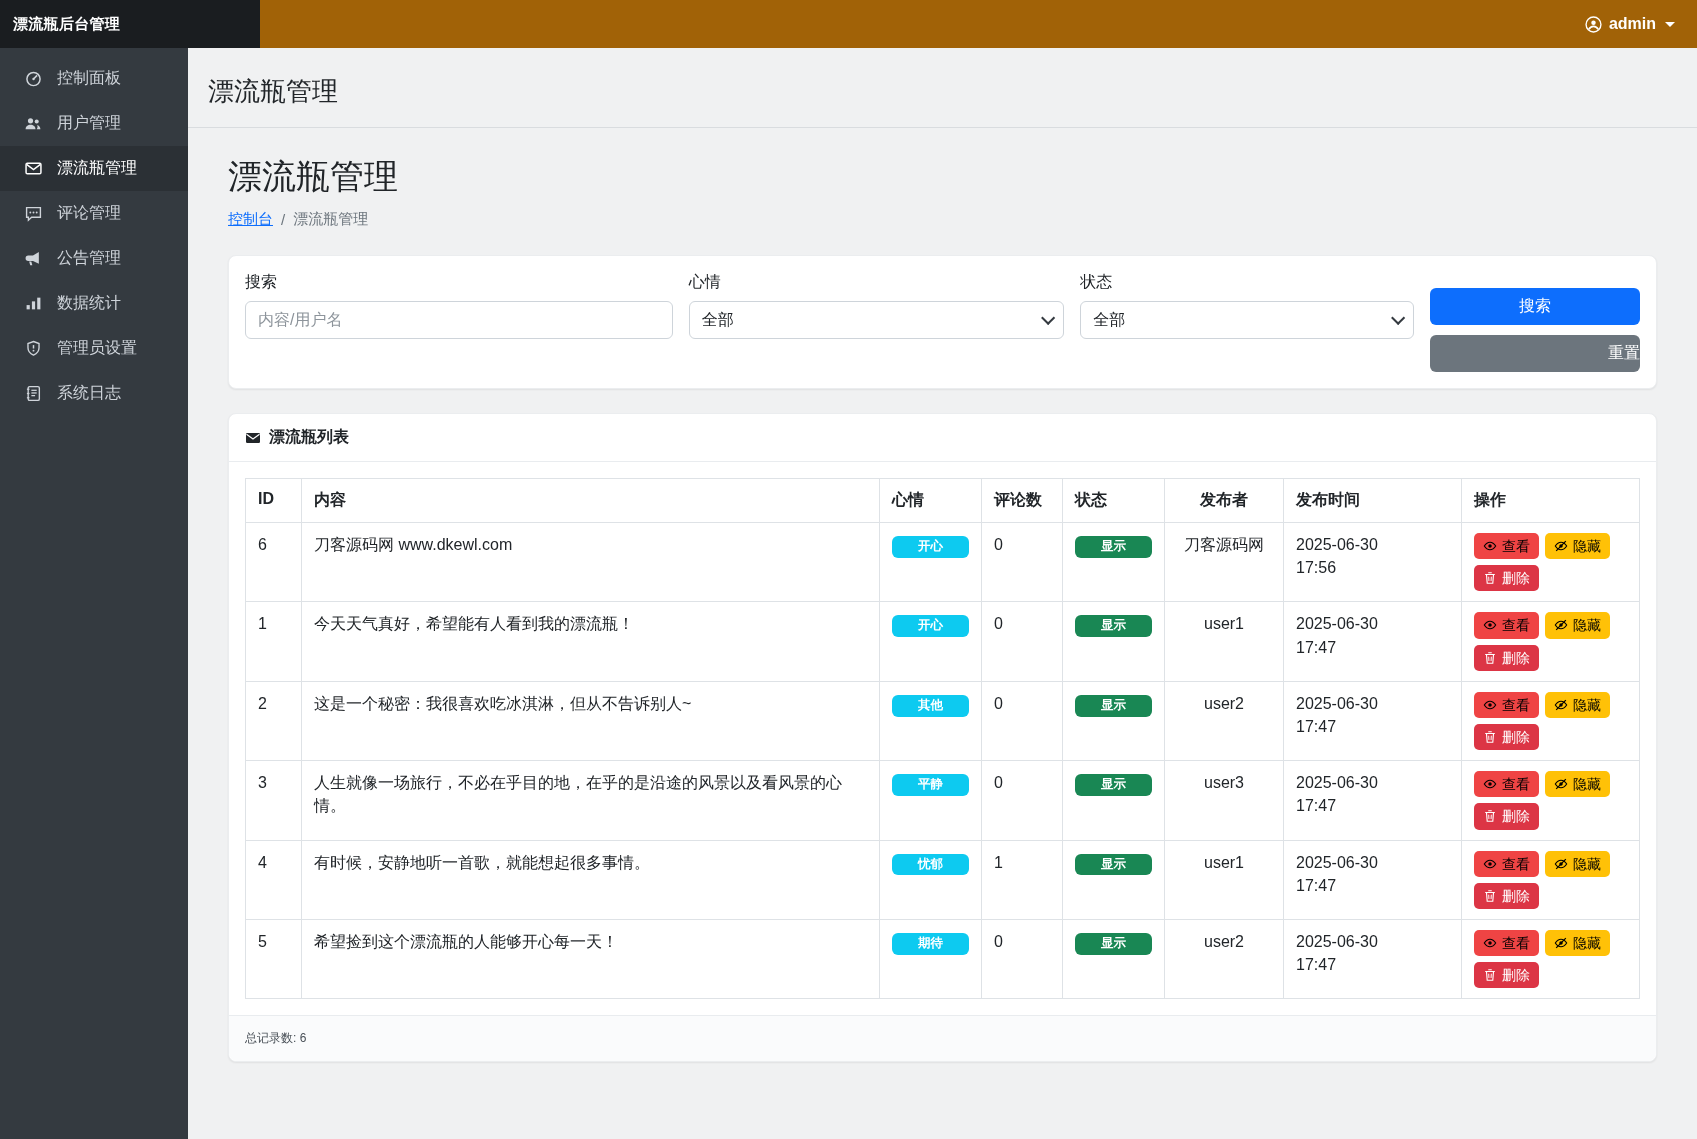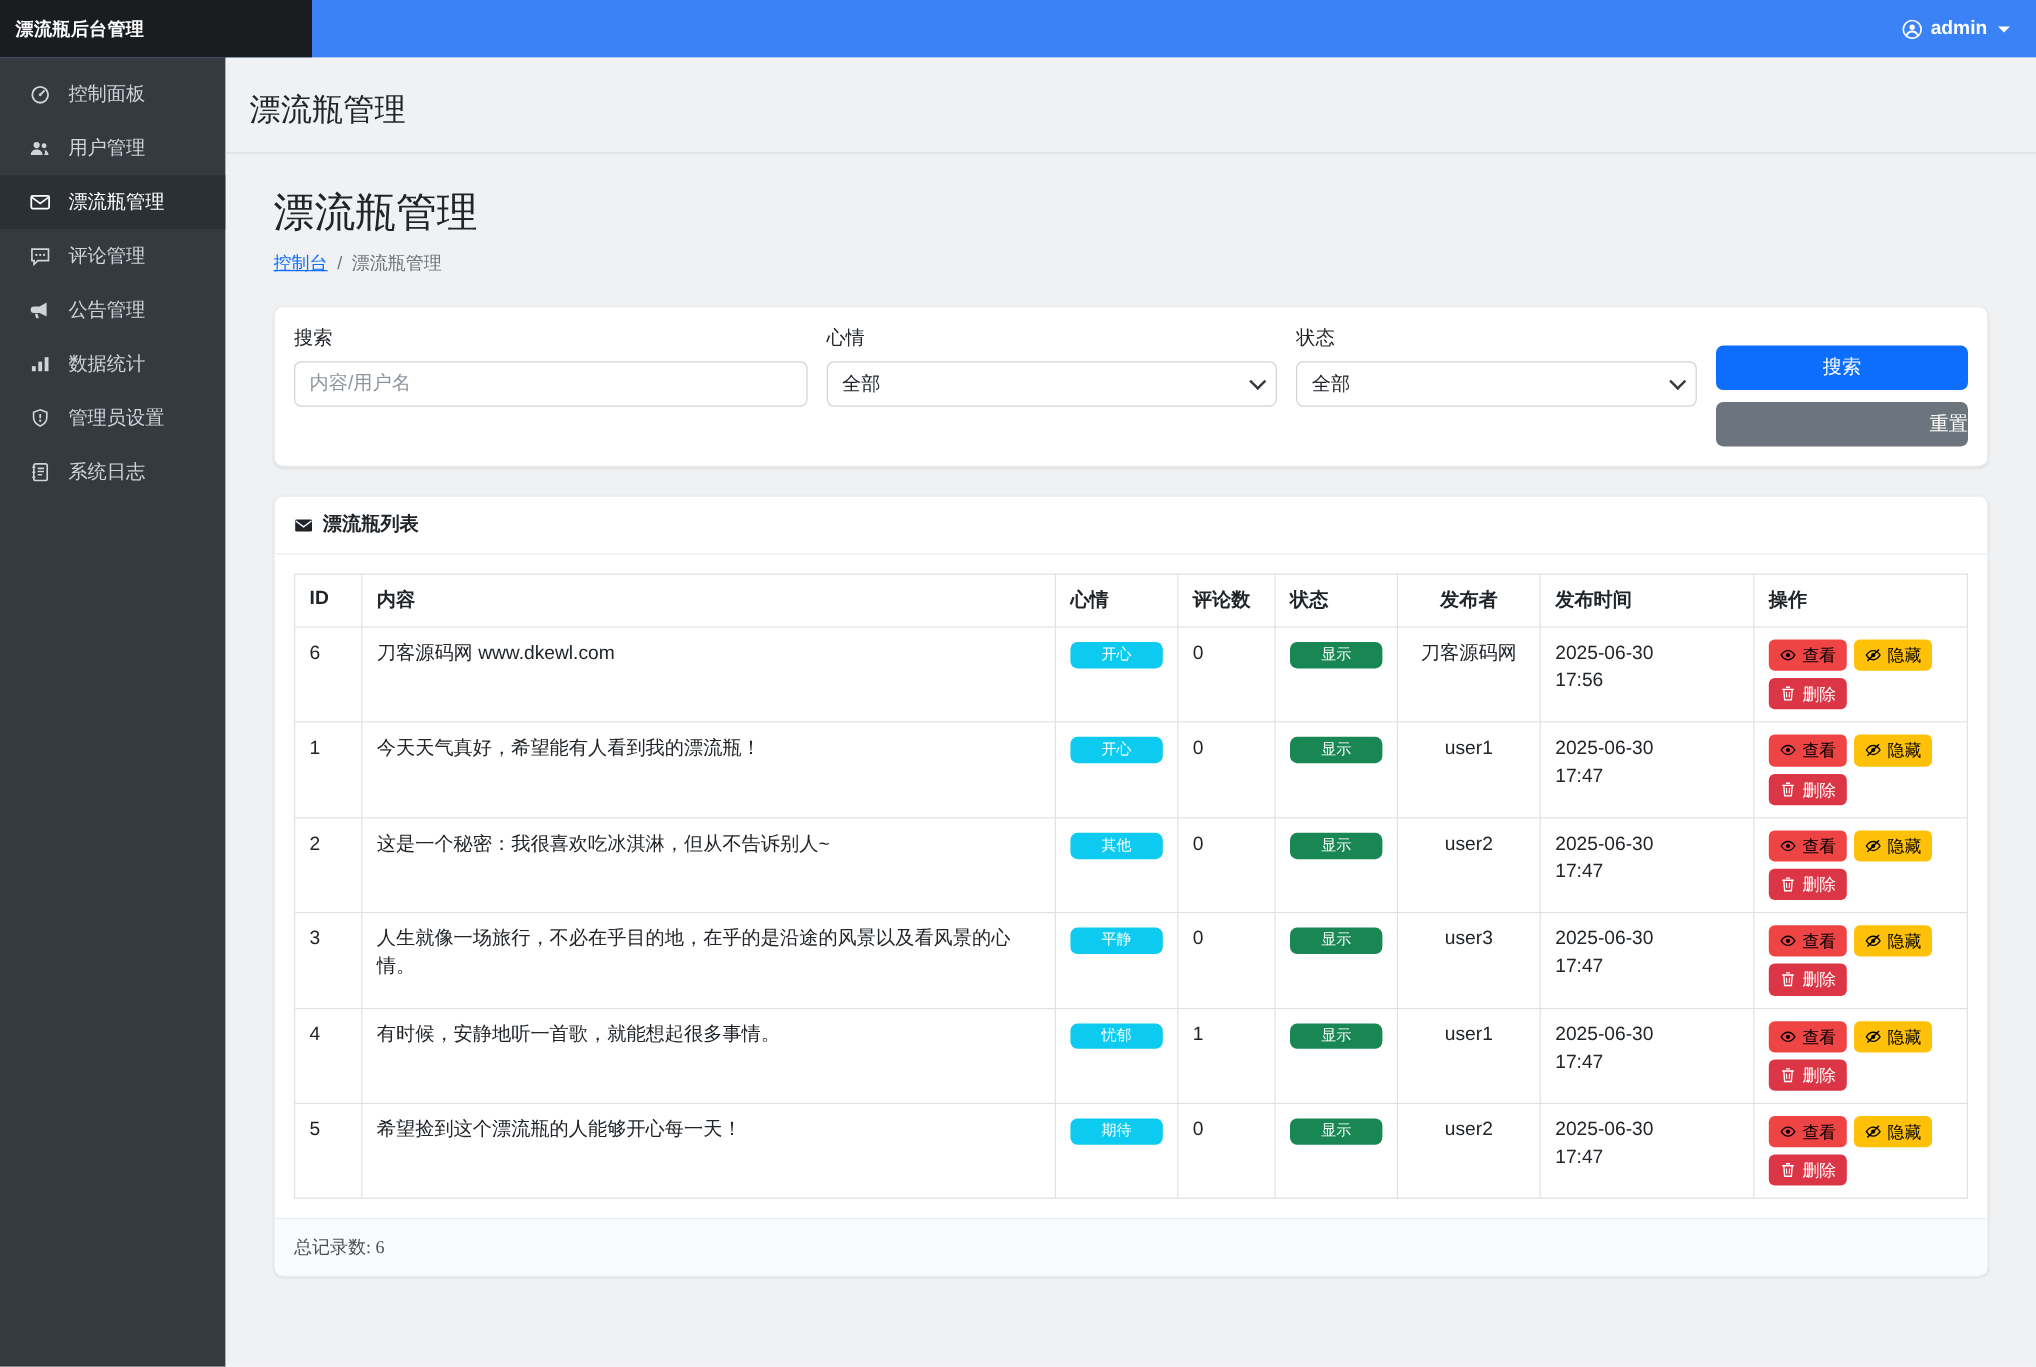--- a/index.html
+++ b/index.html
@@ -4,21 +4,21 @@
 <style>
   * { margin:0; padding:0; box-sizing:border-box; }
   html,body { width:1697px; height:1139px; overflow:hidden; }
   body {
     font-family:"Liberation Sans","DejaVu Sans",sans-serif;
     color:#212529; background:#f8f9fa; font-size:16px;
   }
 
   
   .topbar {
-    height:48px; background:#3b82f6; display:flex; align-items:center;
+    height:48px; background:#a16207; display:flex; align-items:center;
     justify-content:space-between; color:#fff;
   }
   .brand-zone {
     width:260px; height:100%; background:#1a1d20;
     display:flex; align-items:center; padding-left:13px;
   }
   .brand { font-size:15px; font-weight:700; color:#fff; letter-spacing:.3px; }
   .user-zone { display:flex; align-items:center; gap:7px; padding-right:22px; cursor:pointer; }
   .user-zone svg { display:block; }
   .user-name { font-size:16px; font-weight:700; }
@@ -85,39 +85,39 @@
   .c-id { width:56px; }
   .c-mood { width:100px; }
   .c-comments { width:81px; }
   .c-status { width:100px; }
   .c-publisher { width:119px;text-align:center; }
   .c-date { width:178px;margin-top:19px; }
   .c-actions { width:178px; }
 
   .badge {
     display:inline-block; padding:4px 26px; border-radius:6px; font-size:12.5px;
-    font-weight:400; color:#fff; line-height:1.1; white-space:nowrap;
+    font-weight:700; color:#fff; line-height:1.1; white-space:nowrap;
   }
   .badge-mood { background:#0dcaf0; }
   .badge-status { background:#198754; }
 
   .btn-row { display:flex; gap:6px; }
   .btn-row + .btn-row { margin-top:6px; }
   .abtn {
     display:inline-flex; align-items:center; gap:5px; border:none; border-radius:5px;
     font-size:14px; padding:4px 9px; cursor:pointer; font-family:inherit; line-height:1.3;
   }
   .abtn svg { display:block; }
   .abtn-view { background:#ef4444; color:#000; }
   .abtn-hide { background:#ffc107; color:#000; }
   .abtn-del  { background:#dc3545; color:#fff; }
 
   .list-card-footer {
     padding:14px 16px; border-top:1px solid #e9ecef; background:#fafbfc;
-    border-radius:0 0 8px 8px; font-size:15px; color:#495057;font-family:Liberation Serif, serif;
+    border-radius:0 0 8px 8px; font-size:12px; color:#495057;
   }
 </style>
 </head>
 <body>
 
 <div class="topbar">
   <div class="brand-zone">
     <span class="brand">漂流瓶后台管理</span>
   </div>
   <div class="user-zone">

